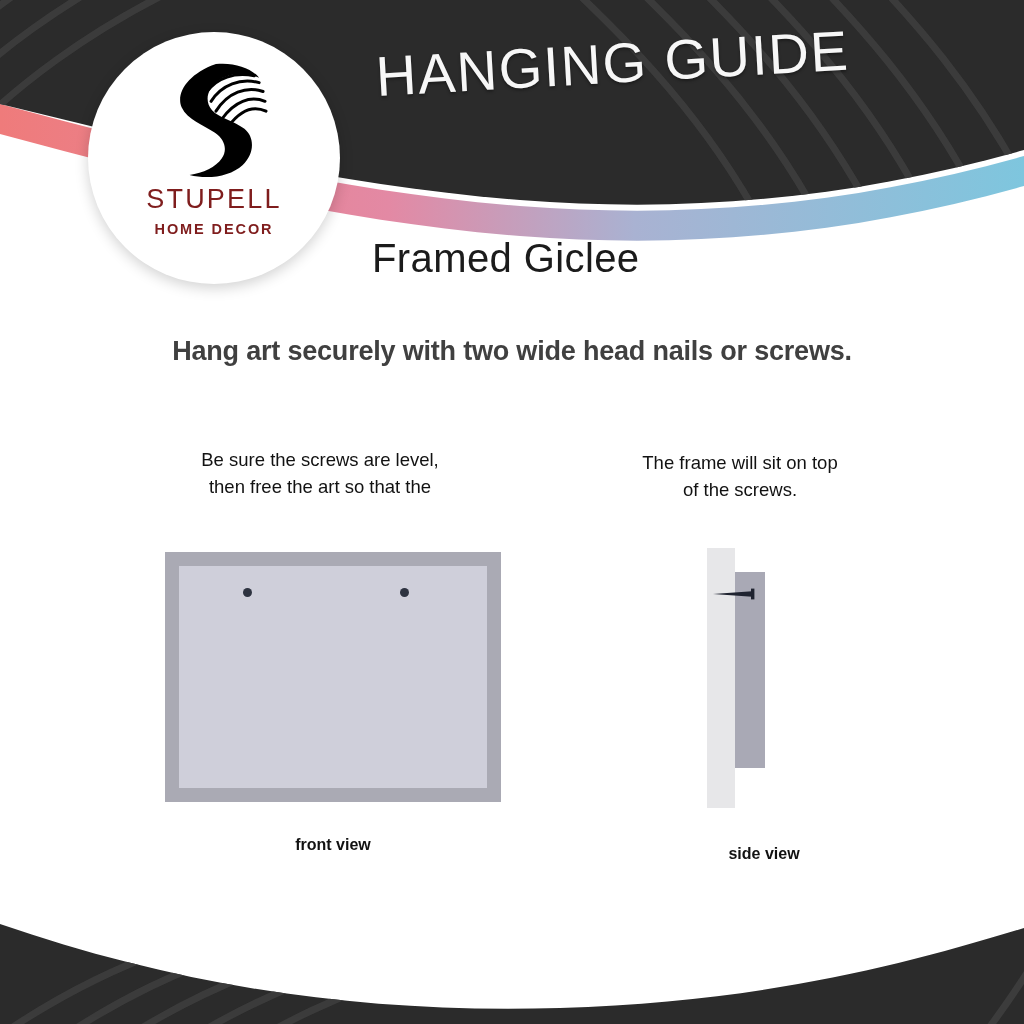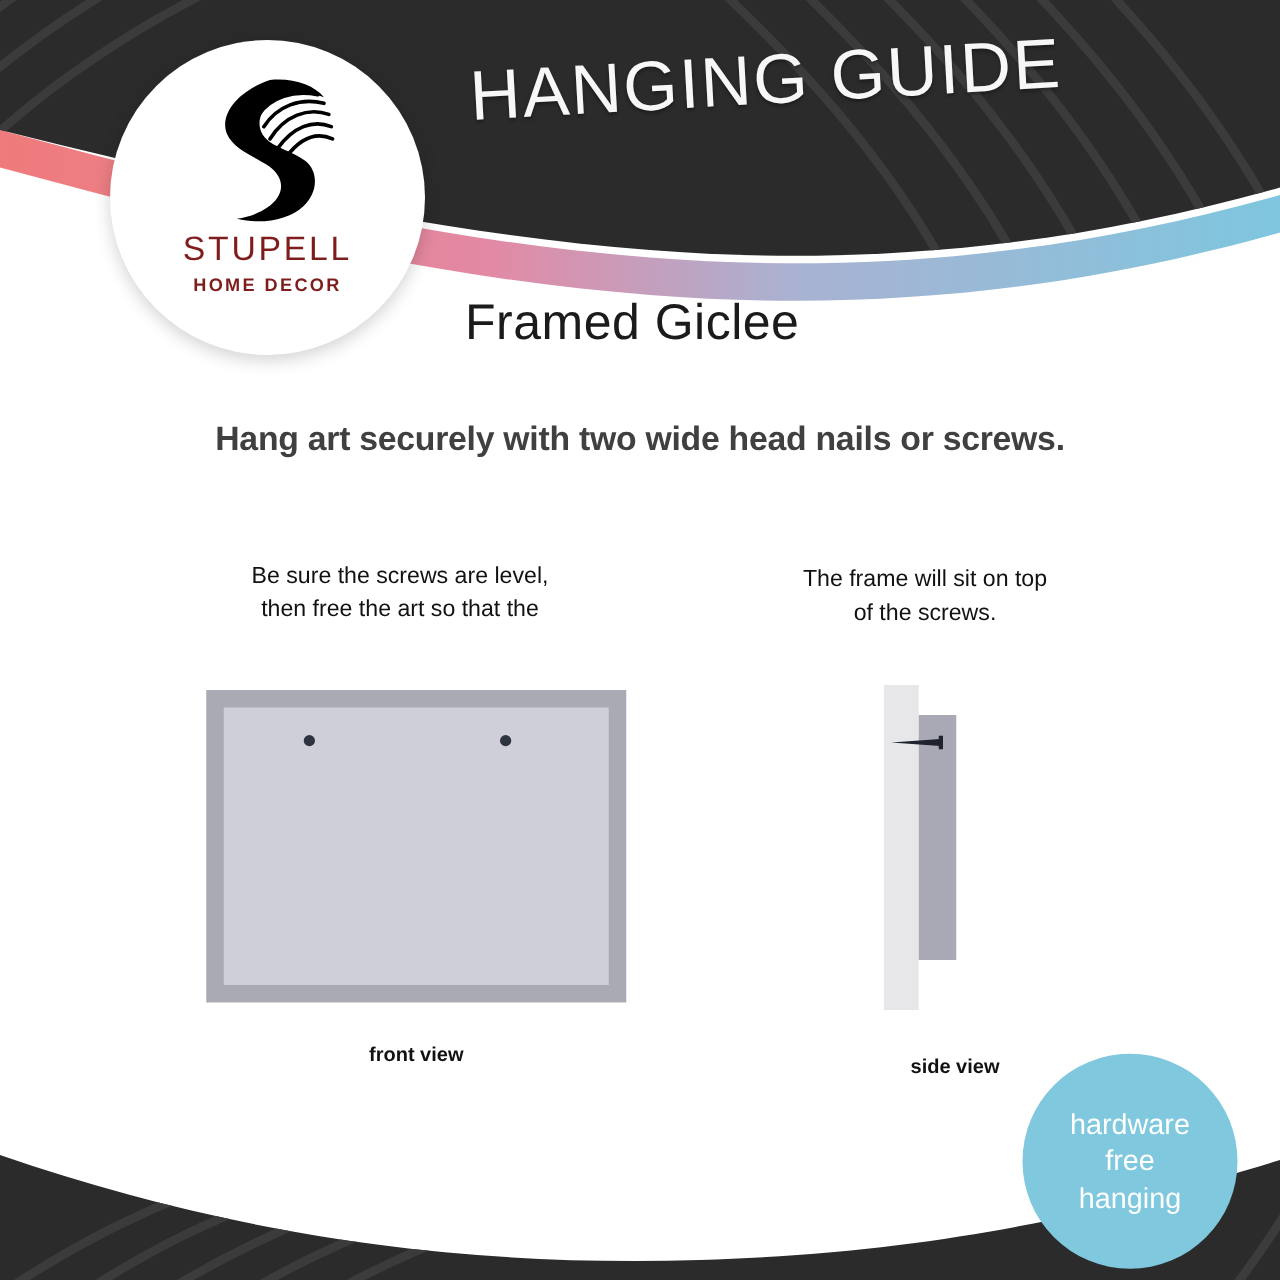--- a/index.html
+++ b/index.html
@@ -328,19 +328,14 @@
     <div id="side-frame-strip"></div>
     <svg id="side-nail" viewBox="0 0 48 12" xmlns="http://www.w3.org/2000/svg">
       <path d="M1,6 L40,3.2 L40,8.8 Z" fill="#1f2330"></path>
       <rect x="39" y="0.6" width="3.4" height="10.8" fill="#1f2330"></rect>
     </svg>
   </div>
 
   <div class="view-label" id="label-front-view">front view</div>
   <div class="view-label" id="label-side-view">side view</div>
 
-  <div id="hardware-badge">
-    <div>hardware</div>
-    <div>free</div>
-    <div>hanging</div>
-  </div>
 
 </div>
 
 </body></html>

